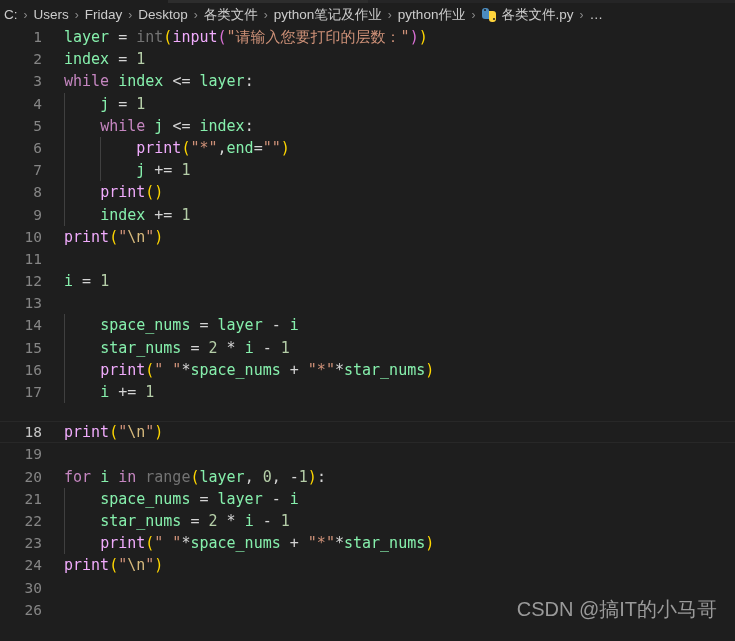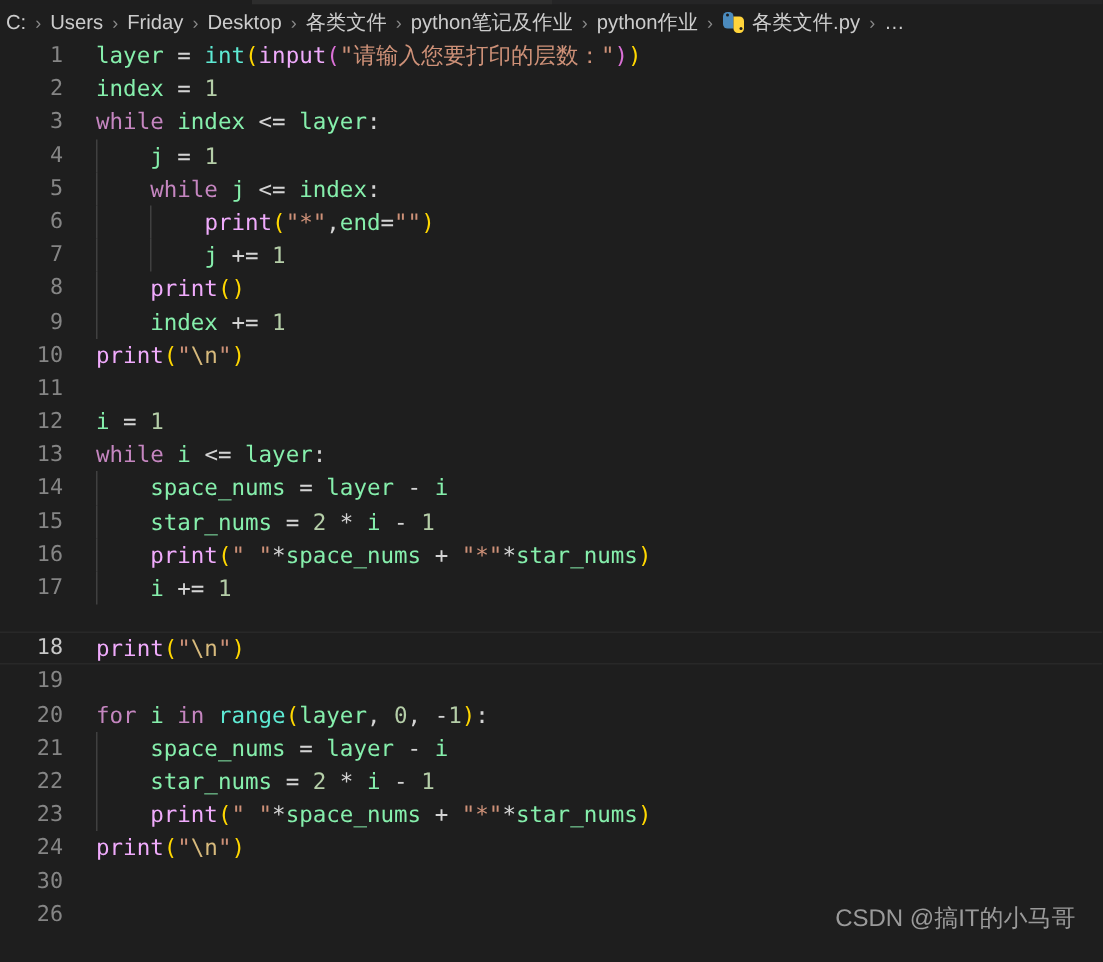--- a/index.html
+++ b/index.html
@@ -162,37 +162,37 @@
   .guide {
     position: absolute;
     width: 1px;
     background: #404040;
   }
 
   
   .t-var   { color: #86efac; }
   .t-kw    { color: #c586c0; }
   .t-fn    { color: #f0abfc; }
-  .t-cls   { color: #5eead4; }
+  .t-cls   { color: #737373; }
   .t-num   { color: #b5cea8; }
   .t-str   { color: #ce9178; }
   .t-esc   { color: #d7ba7d; }
   .t-op    { color: #d4d4d4; }
   .t-punc  { color: #d4d4d4; }
   .t-paren1 { color: #ffd700; }
   .t-paren2 { color: #da70d6; }
   .t-plain { color: #d4d4d4; }
 
   
   .watermark {
     position: absolute;
     right: 18px;
     bottom: 18px;
     font-family: "Liberation Sans", sans-serif;
-    font-size: 16px;
+    font-size: 20px;
     color: #9a9a9a;
     white-space: nowrap;
     user-select: none;
   }
 </style>
 </head>
 <body>
 
 <div id="app">
 
@@ -233,21 +233,21 @@
       <div class="code-line"><span class="ln">3</span><span class="content"><span class="t-kw">while</span><span class="t-plain"> </span><span class="t-var">index</span><span class="t-plain"> </span><span class="t-op">&lt;=</span><span class="t-plain"> </span><span class="t-var">layer</span><span class="t-punc">:</span></span></div>
       <div class="code-line"><span class="ln">4</span><span class="guide" style="left: 64px; top: 0px; height: 22.2px;"></span><span class="content"><span class="t-plain">    </span><span class="t-var">j</span><span class="t-plain"> </span><span class="t-op">=</span><span class="t-plain"> </span><span class="t-num">1</span></span></div>
       <div class="code-line"><span class="ln">5</span><span class="guide" style="left: 64px; top: 0px; height: 22.2px;"></span><span class="content"><span class="t-plain">    </span><span class="t-kw">while</span><span class="t-plain"> </span><span class="t-var">j</span><span class="t-plain"> </span><span class="t-op">&lt;=</span><span class="t-plain"> </span><span class="t-var">index</span><span class="t-punc">:</span></span></div>
       <div class="code-line"><span class="ln">6</span><span class="guide" style="left: 64px; top: 0px; height: 22.2px;"></span><span class="guide" style="left: 100.12px; top: 0px; height: 22.2px;"></span><span class="content"><span class="t-plain">        </span><span class="t-fn">print</span><span class="t-paren1">(</span><span class="t-str">"*"</span><span class="t-punc">,</span><span class="t-var">end</span><span class="t-op">=</span><span class="t-str">""</span><span class="t-paren1">)</span></span></div>
       <div class="code-line"><span class="ln">7</span><span class="guide" style="left: 64px; top: 0px; height: 22.2px;"></span><span class="guide" style="left: 100.12px; top: 0px; height: 22.2px;"></span><span class="content"><span class="t-plain">        </span><span class="t-var">j</span><span class="t-plain"> </span><span class="t-op">+=</span><span class="t-plain"> </span><span class="t-num">1</span></span></div>
       <div class="code-line"><span class="ln">8</span><span class="guide" style="left: 64px; top: 0px; height: 22.2px;"></span><span class="content"><span class="t-plain">    </span><span class="t-fn">print</span><span class="t-paren1">(</span><span class="t-paren1">)</span></span></div>
       <div class="code-line"><span class="ln">9</span><span class="guide" style="left: 64px; top: 0px; height: 22.2px;"></span><span class="content"><span class="t-plain">    </span><span class="t-var">index</span><span class="t-plain"> </span><span class="t-op">+=</span><span class="t-plain"> </span><span class="t-num">1</span></span></div>
       <div class="code-line"><span class="ln">10</span><span class="content"><span class="t-fn">print</span><span class="t-paren1">(</span><span class="t-str">"</span><span class="t-esc">\n</span><span class="t-str">"</span><span class="t-paren1">)</span></span></div>
       <div class="code-line"><span class="ln">11</span><span class="content"></span></div>
       <div class="code-line"><span class="ln">12</span><span class="content"><span class="t-var">i</span><span class="t-plain"> </span><span class="t-op">=</span><span class="t-plain"> </span><span class="t-num">1</span></span></div>
-      <div class="code-line"><span class="ln">13</span><span class="content"><span class="t-kw">while</span><span class="t-plain"> </span><span class="t-var">i</span><span class="t-plain"> </span><span class="t-op">&lt;=</span><span class="t-plain"> </span><span class="t-var">layer</span><span class="t-punc">:</span></span></div>
+      <div class="code-line"><span class="ln">13</span></div>
       <div class="code-line"><span class="ln">14</span><span class="guide" style="left: 64px; top: 0px; height: 22.2px;"></span><span class="content"><span class="t-plain">    </span><span class="t-var">space_nums</span><span class="t-plain"> </span><span class="t-op">=</span><span class="t-plain"> </span><span class="t-var">layer</span><span class="t-plain"> </span><span class="t-op">-</span><span class="t-plain"> </span><span class="t-var">i</span></span></div>
       <div class="code-line"><span class="ln">15</span><span class="guide" style="left: 64px; top: 0px; height: 22.2px;"></span><span class="content"><span class="t-plain">    </span><span class="t-var">star_nums</span><span class="t-plain"> </span><span class="t-op">=</span><span class="t-plain"> </span><span class="t-num">2</span><span class="t-plain"> </span><span class="t-op">*</span><span class="t-plain"> </span><span class="t-var">i</span><span class="t-plain"> </span><span class="t-op">-</span><span class="t-plain"> </span><span class="t-num">1</span></span></div>
       <div class="code-line"><span class="ln">16</span><span class="guide" style="left: 64px; top: 0px; height: 22.2px;"></span><span class="content"><span class="t-plain">    </span><span class="t-fn">print</span><span class="t-paren1">(</span><span class="t-str">" "</span><span class="t-op">*</span><span class="t-var">space_nums</span><span class="t-plain"> </span><span class="t-op">+</span><span class="t-plain"> </span><span class="t-str">"*"</span><span class="t-op">*</span><span class="t-var">star_nums</span><span class="t-paren1">)</span></span></div>
       <div class="code-line"><span class="ln">17</span><span class="guide" style="left: 64px; top: 0px; height: 22.2px;"></span><span class="content"><span class="t-plain">    </span><span class="t-var">i</span><span class="t-plain"> </span><span class="t-op">+=</span><span class="t-plain"> </span><span class="t-num">1</span></span></div>
       <div class="code-line active"><span class="ln">18</span><span class="content"><span class="t-fn">print</span><span class="t-paren1">(</span><span class="t-str">"</span><span class="t-esc">\n</span><span class="t-str">"</span><span class="t-paren1">)</span></span></div>
       <div class="code-line"><span class="ln">19</span><span class="content"></span></div>
       <div class="code-line"><span class="ln">20</span><span class="content"><span class="t-kw">for</span><span class="t-plain"> </span><span class="t-var">i</span><span class="t-plain"> </span><span class="t-kw">in</span><span class="t-plain"> </span><span class="t-cls">range</span><span class="t-paren1">(</span><span class="t-var">layer</span><span class="t-punc">,</span><span class="t-plain"> </span><span class="t-num">0</span><span class="t-punc">,</span><span class="t-plain"> </span><span class="t-op">-</span><span class="t-num">1</span><span class="t-paren1">)</span><span class="t-punc">:</span></span></div>
       <div class="code-line"><span class="ln">21</span><span class="guide" style="left: 64px; top: 0px; height: 22.2px;"></span><span class="content"><span class="t-plain">    </span><span class="t-var">space_nums</span><span class="t-plain"> </span><span class="t-op">=</span><span class="t-plain"> </span><span class="t-var">layer</span><span class="t-plain"> </span><span class="t-op">-</span><span class="t-plain"> </span><span class="t-var">i</span></span></div>
       <div class="code-line"><span class="ln">22</span><span class="guide" style="left: 64px; top: 0px; height: 22.2px;"></span><span class="content"><span class="t-plain">    </span><span class="t-var">star_nums</span><span class="t-plain"> </span><span class="t-op">=</span><span class="t-plain"> </span><span class="t-num">2</span><span class="t-plain"> </span><span class="t-op">*</span><span class="t-plain"> </span><span class="t-var">i</span><span class="t-plain"> </span><span class="t-op">-</span><span class="t-plain"> </span><span class="t-num">1</span></span></div>
       <div class="code-line"><span class="ln">23</span><span class="guide" style="left: 64px; top: 0px; height: 22.2px;"></span><span class="content"><span class="t-plain">    </span><span class="t-fn">print</span><span class="t-paren1">(</span><span class="t-str">" "</span><span class="t-op">*</span><span class="t-var">space_nums</span><span class="t-plain"> </span><span class="t-op">+</span><span class="t-plain"> </span><span class="t-str">"*"</span><span class="t-op">*</span><span class="t-var">star_nums</span><span class="t-paren1">)</span></span></div>

